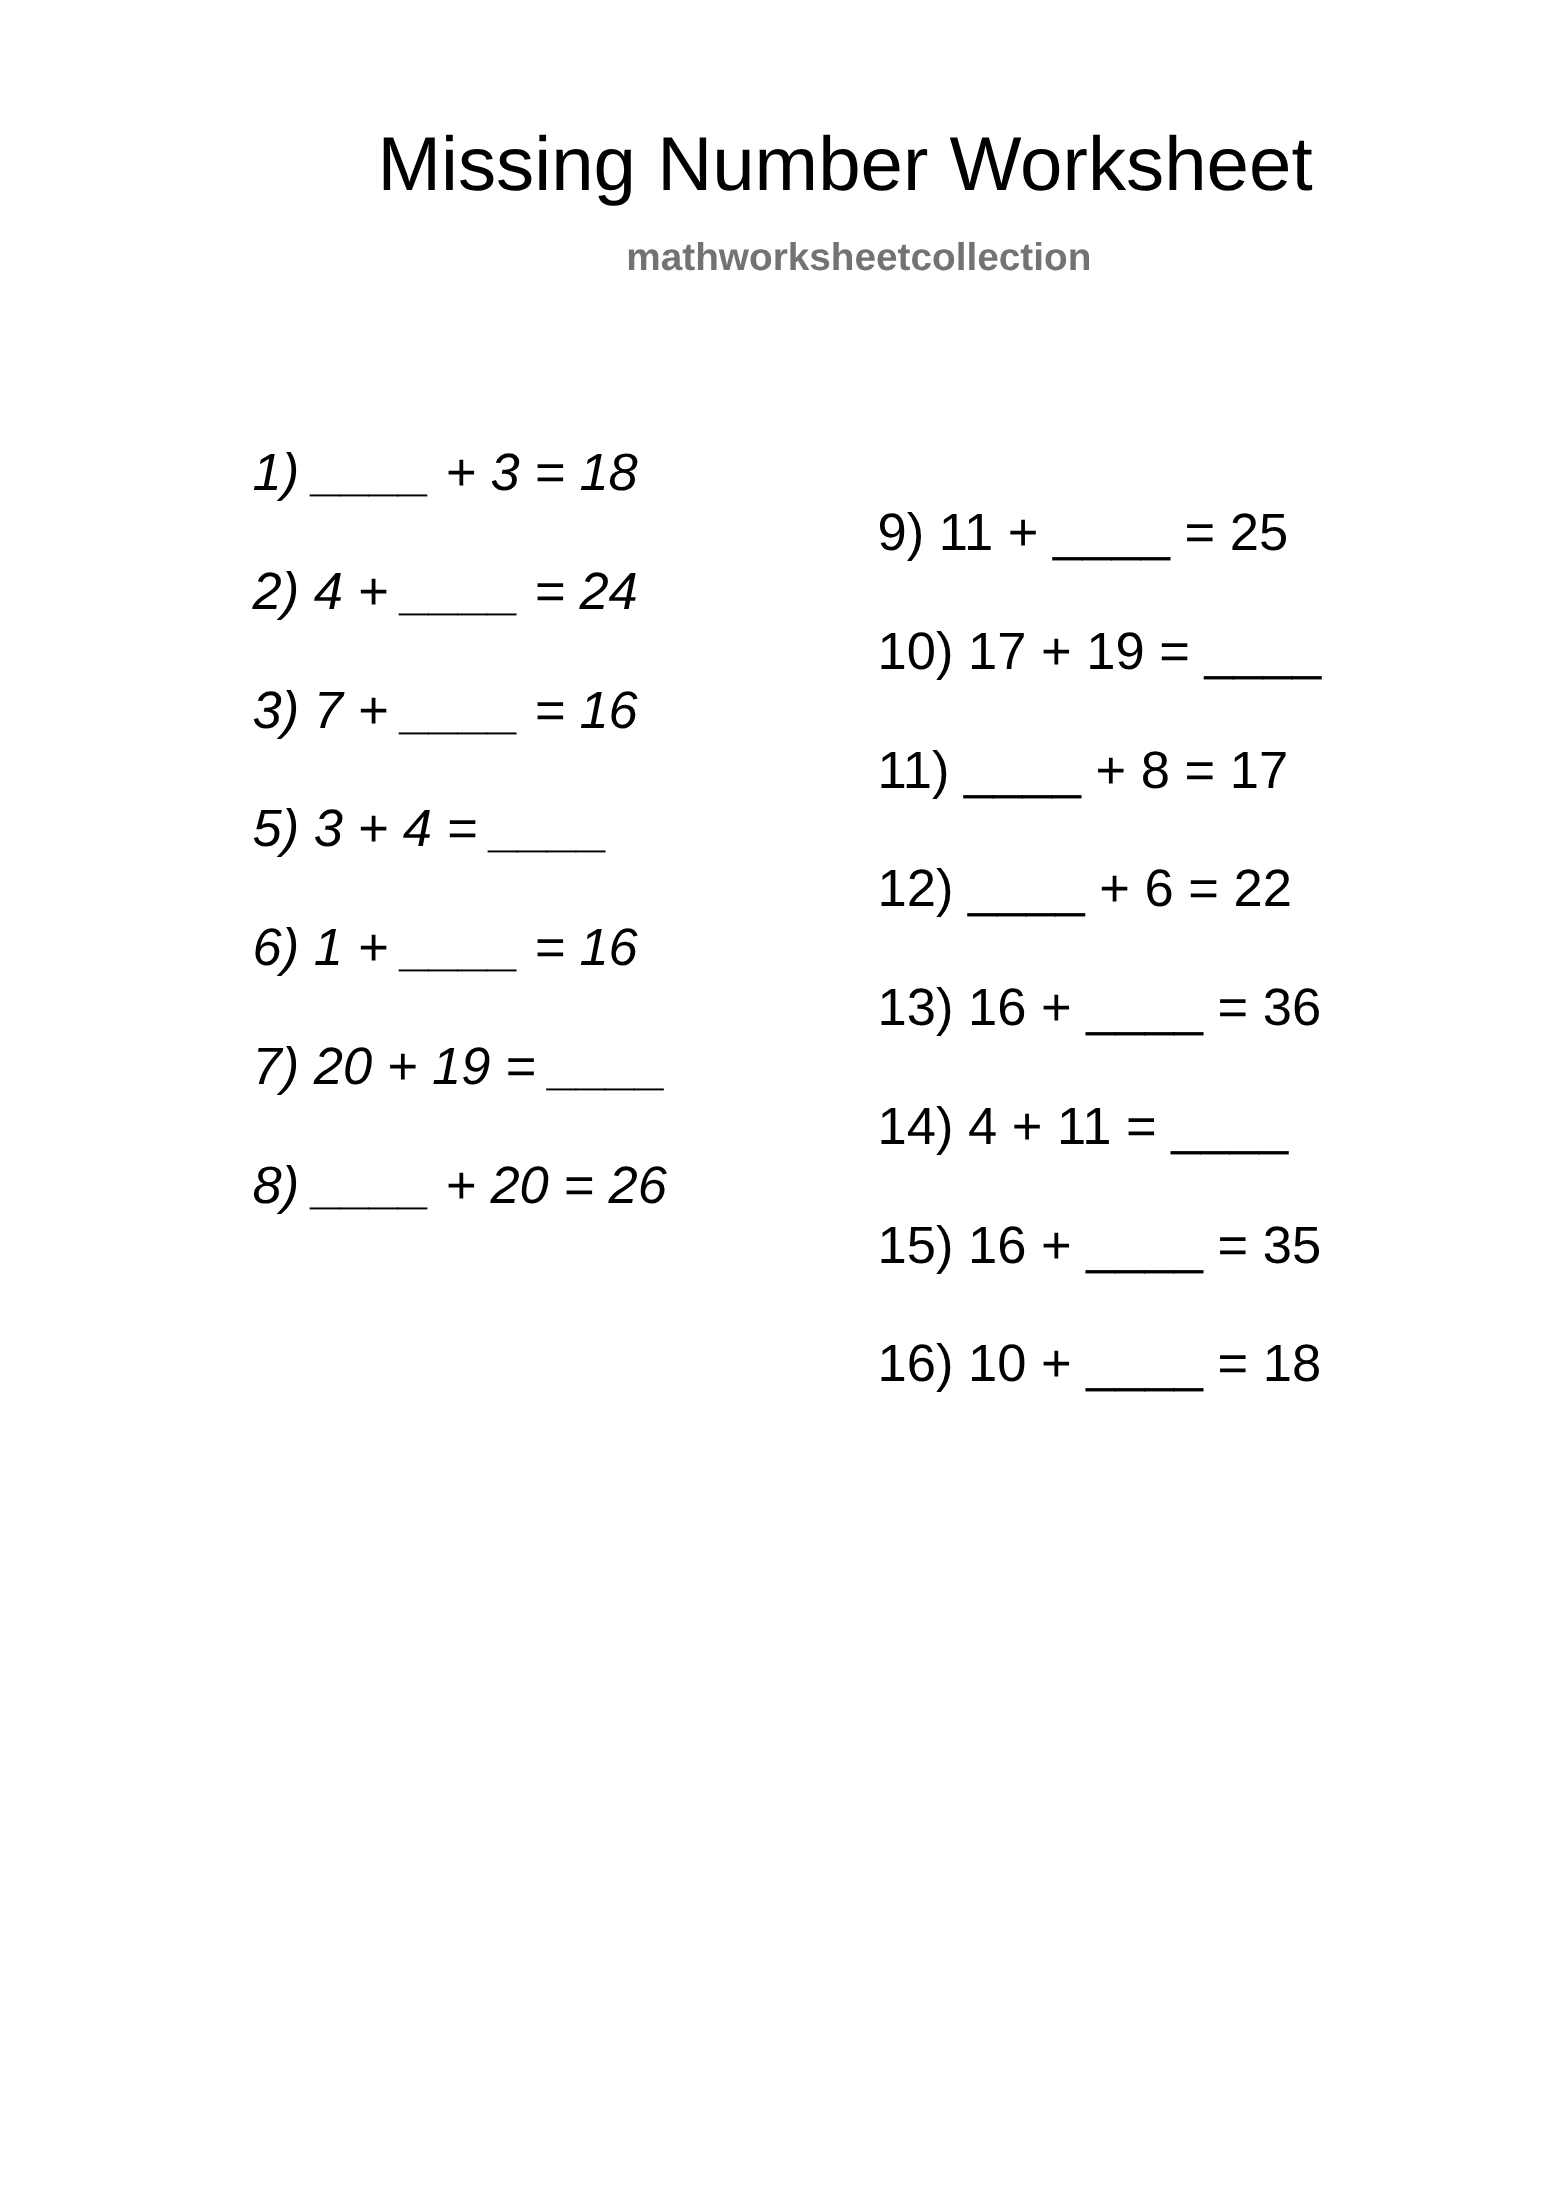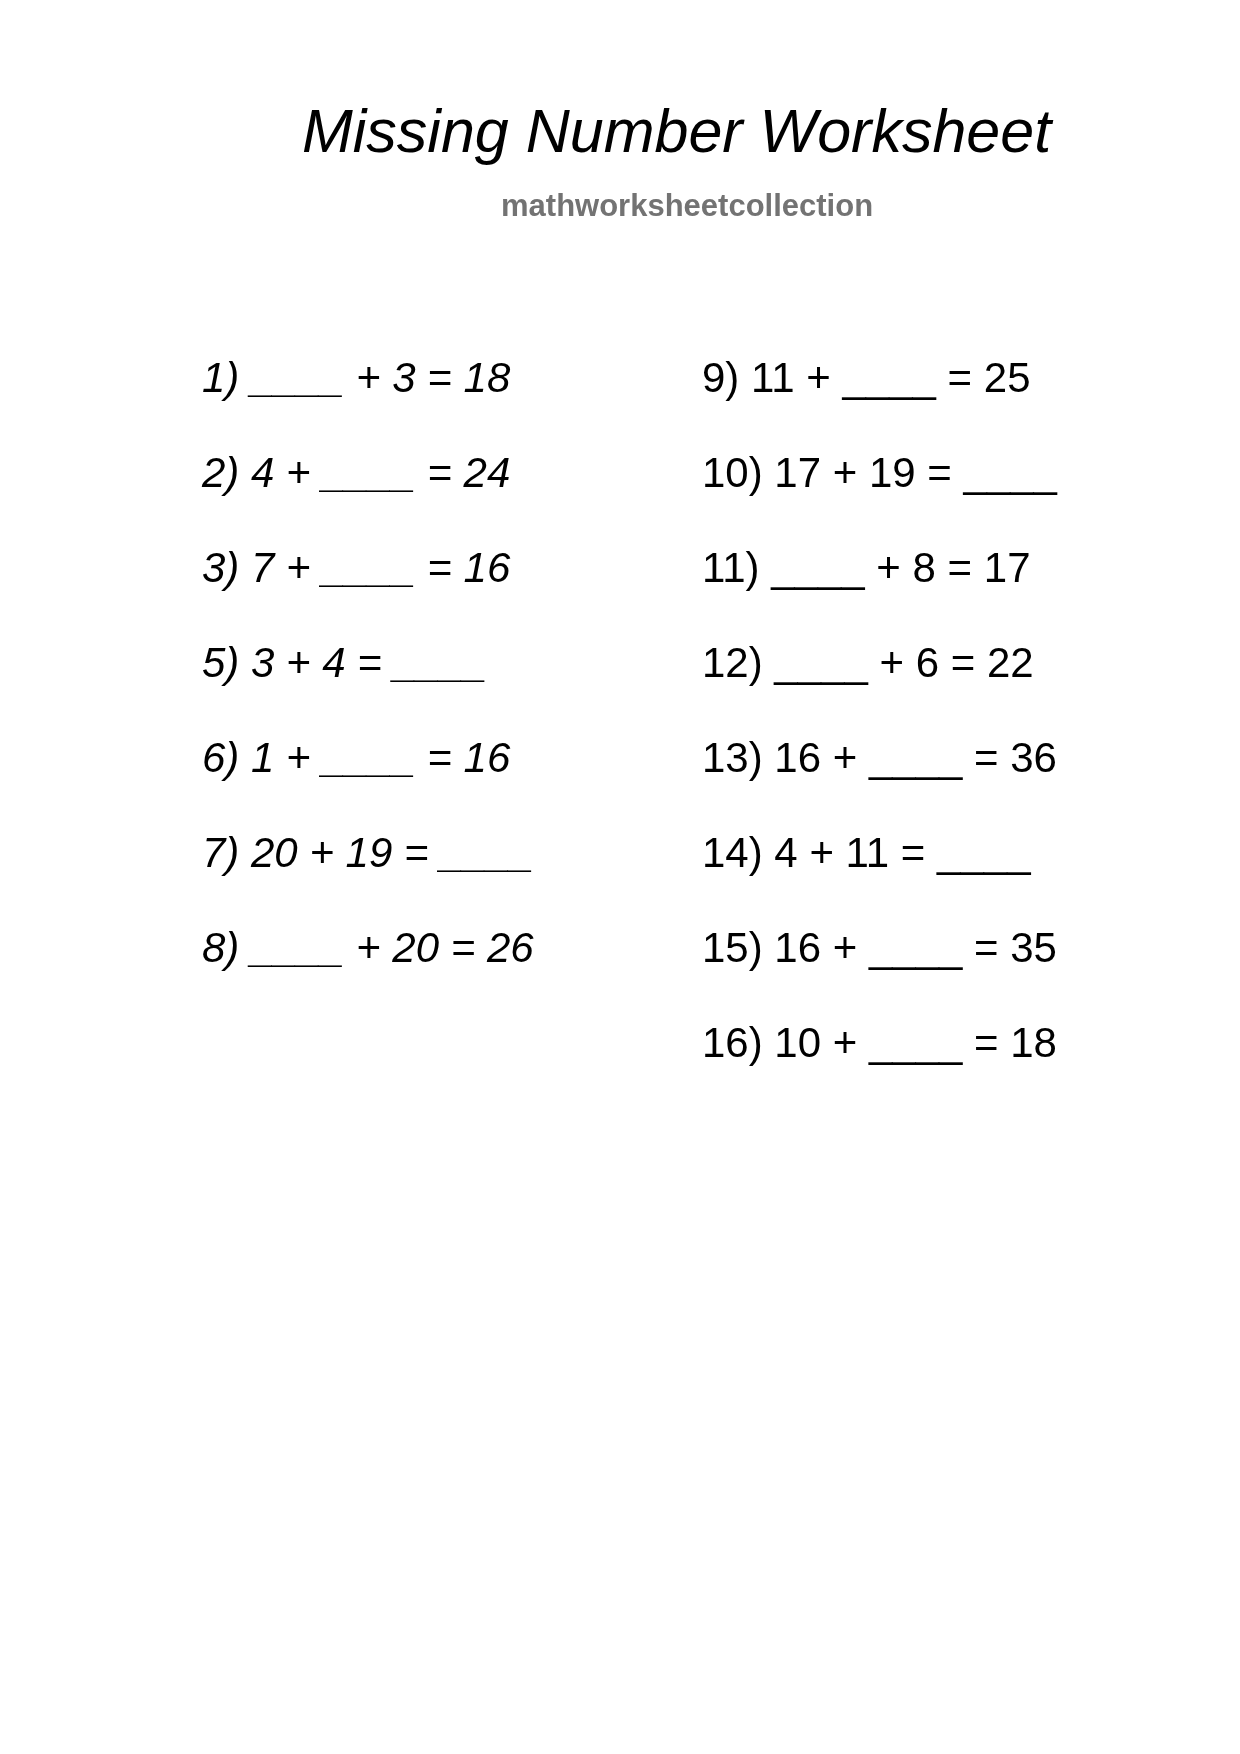--- a/index.html
+++ b/index.html
@@ -16,38 +16,37 @@
       color: #000000;
     }
     .title {
       position: absolute;
       left: 302px;
       top: 96px;
       font-size: 61px;
       line-height: 70px;
       white-space: nowrap;
       color: #000000;
-      font-style: italic;
     }
     .subtitle {
       position: absolute;
       left: 501px;
       top: 180px;
       font-size: 31px;
       line-height: 52px;
       white-space: nowrap;
       color: #737373;
       font-weight: bold;
     }
     .column {
       position: absolute;
       top: 353px;
     }
     .column.left { left: 202px; font-style: italic; }
-    .column.right { left: 702px; }
+    .column.right { left: 702px; margin-top: 48px; }
     .problem {
       height: 95px;
       font-size: 42px;
       line-height: 50px;
       white-space: pre;
       color: #000000;
     }
   </style>
 </head>
 <body>

